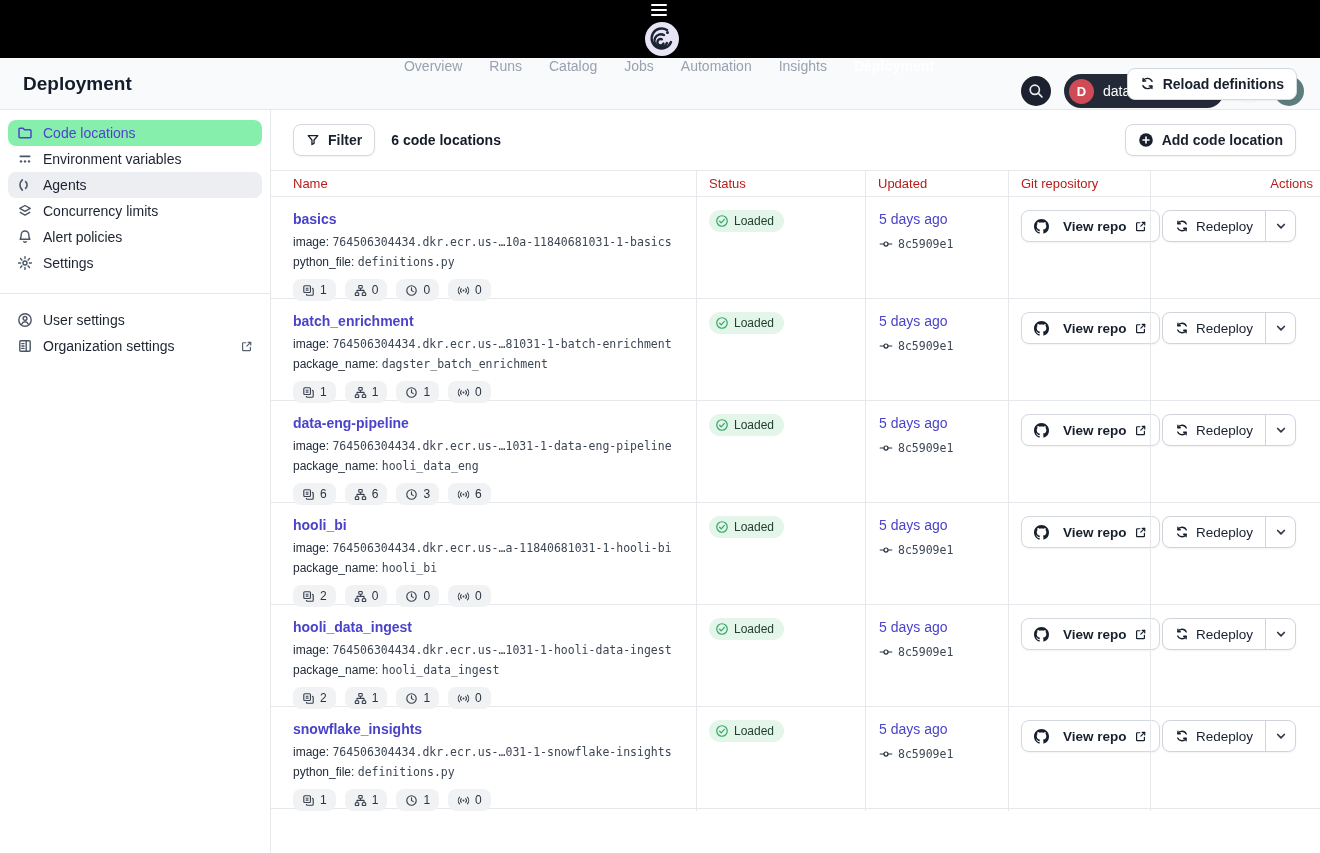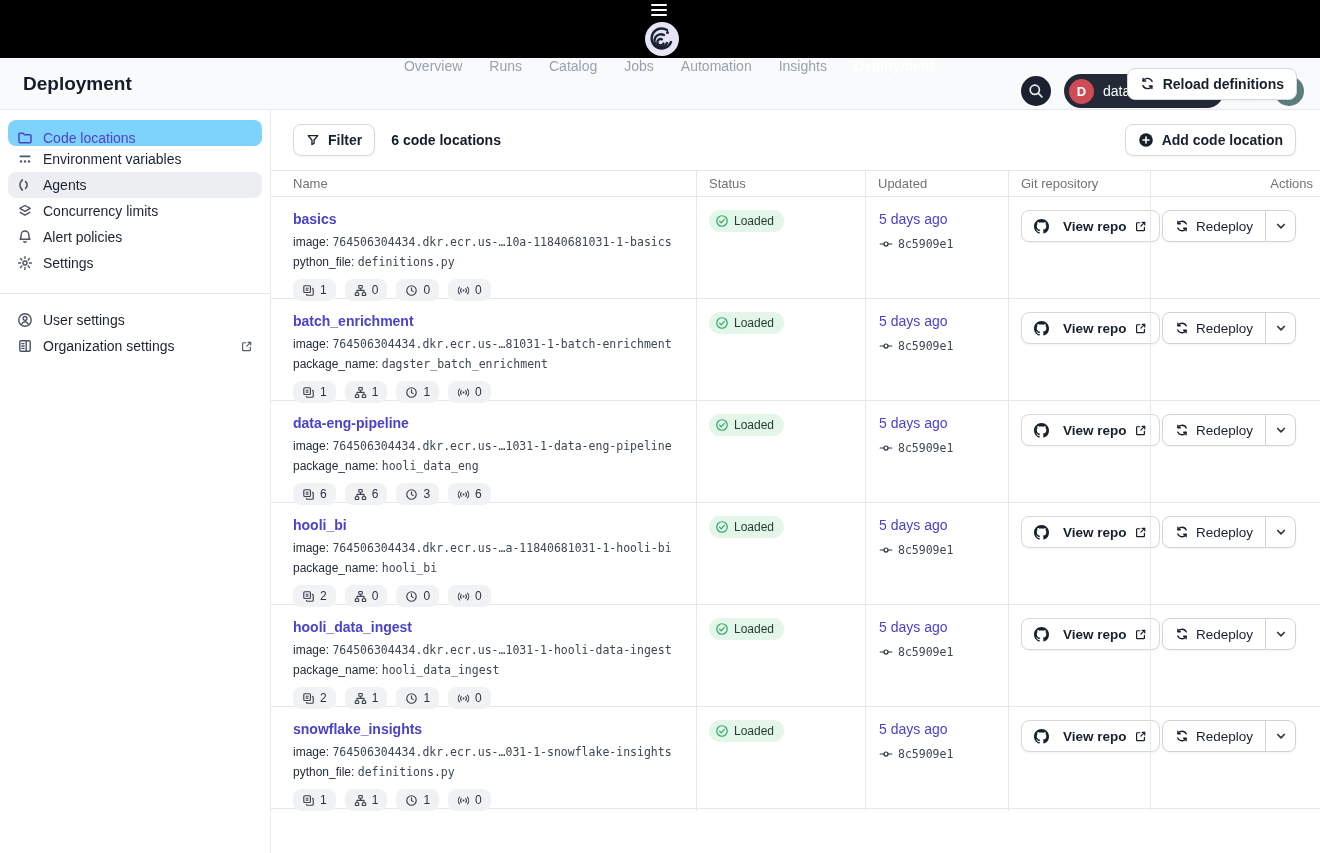--- a/index.html
+++ b/index.html
@@ -26,34 +26,34 @@
   .page-header { height:52px; background:#f9fafb; border-bottom:1px solid #e4e7ec; display:flex; align-items:center; padding:0 23px; }
   .page-title { font-size:19px; font-weight:700; color:#141c2a; }
   .btn { height:32px; background:#fff; border:1px solid #d4d8df; border-radius:8px; display:inline-flex; align-items:center; gap:8px; padding:0 12px; font-size:14px; color:#18202e; cursor:pointer; box-shadow:0 1px 2px rgba(17,23,32,.05); font-family:"Liberation Sans",sans-serif; white-space:nowrap;font-weight:bold; }
   .reload-btn { margin-left:auto; }
 
   
   .main { display:flex; height:743px; }
   .sidebar { width:271px; border-right:1px solid #e6e8ec; padding-top:10px; flex-shrink:0; }
   .side-item { height:26px; margin:0 8px; border-radius:8px; display:flex; align-items:center; gap:10px; padding:0 9px; font-size:14px; color:#1b2330; cursor:pointer; }
   .side-item .sicon { color:#4a5565; display:flex; }
-  .side-item.active { background:#7dd3fc; color:#4f43cc;align-items:flex-end; }
+  .side-item.active { background:#86efac; color:#4f43cc; }
   .side-item.active .sicon { color:#4f43cc; }
   .side-item.hovered { background:#eceef1; }
   .side-divider { border-top:1px solid #e4e7ec; margin:17px 0 13px 0; }
   .ext-icon { margin-left:auto; color:#57606e; display:flex; }
 
   
   .content { flex:1; }
   .toolbar { height:60px; display:flex; align-items:center; padding:0 24px 0 22px; }
   .count-label { font-size:14px; font-weight:700; color:#141c2a; margin-left:16px; }
   .add-btn { margin-left:auto; }
 
   .thead { display:grid; grid-template-columns:425px 169px 143px 142px 169px; height:27px; border-top:1px solid #e6e8ec; border-bottom:1px solid #e6e8ec; }
-  .th { font-size:13px; color:#737373; display:flex; align-items:center; padding-left:12px; }
+  .th { font-size:13px; color:#b91c1c; display:flex; align-items:center; padding-left:12px; }
   .th:first-child { padding-left:22px; }
   .th + .th { border-left:1px solid #e6e8ec; }
   .th.right { justify-content:flex-end; padding-right:6px; }
 
   .trow { display:grid; grid-template-columns:425px 169px 143px 142px 169px; height:102px; border-bottom:1px solid #e6e8ec; }
   .td { padding-top:13px; }
   .td + .td { border-left:1px solid #e6e8ec; }
 
   .td.name-cell { padding-left:22px; padding-right:16px; }
   .loc-name { font-size:14px; font-weight:700; color:#4a43c9; text-decoration:none; cursor:pointer; display:inline-block; }

